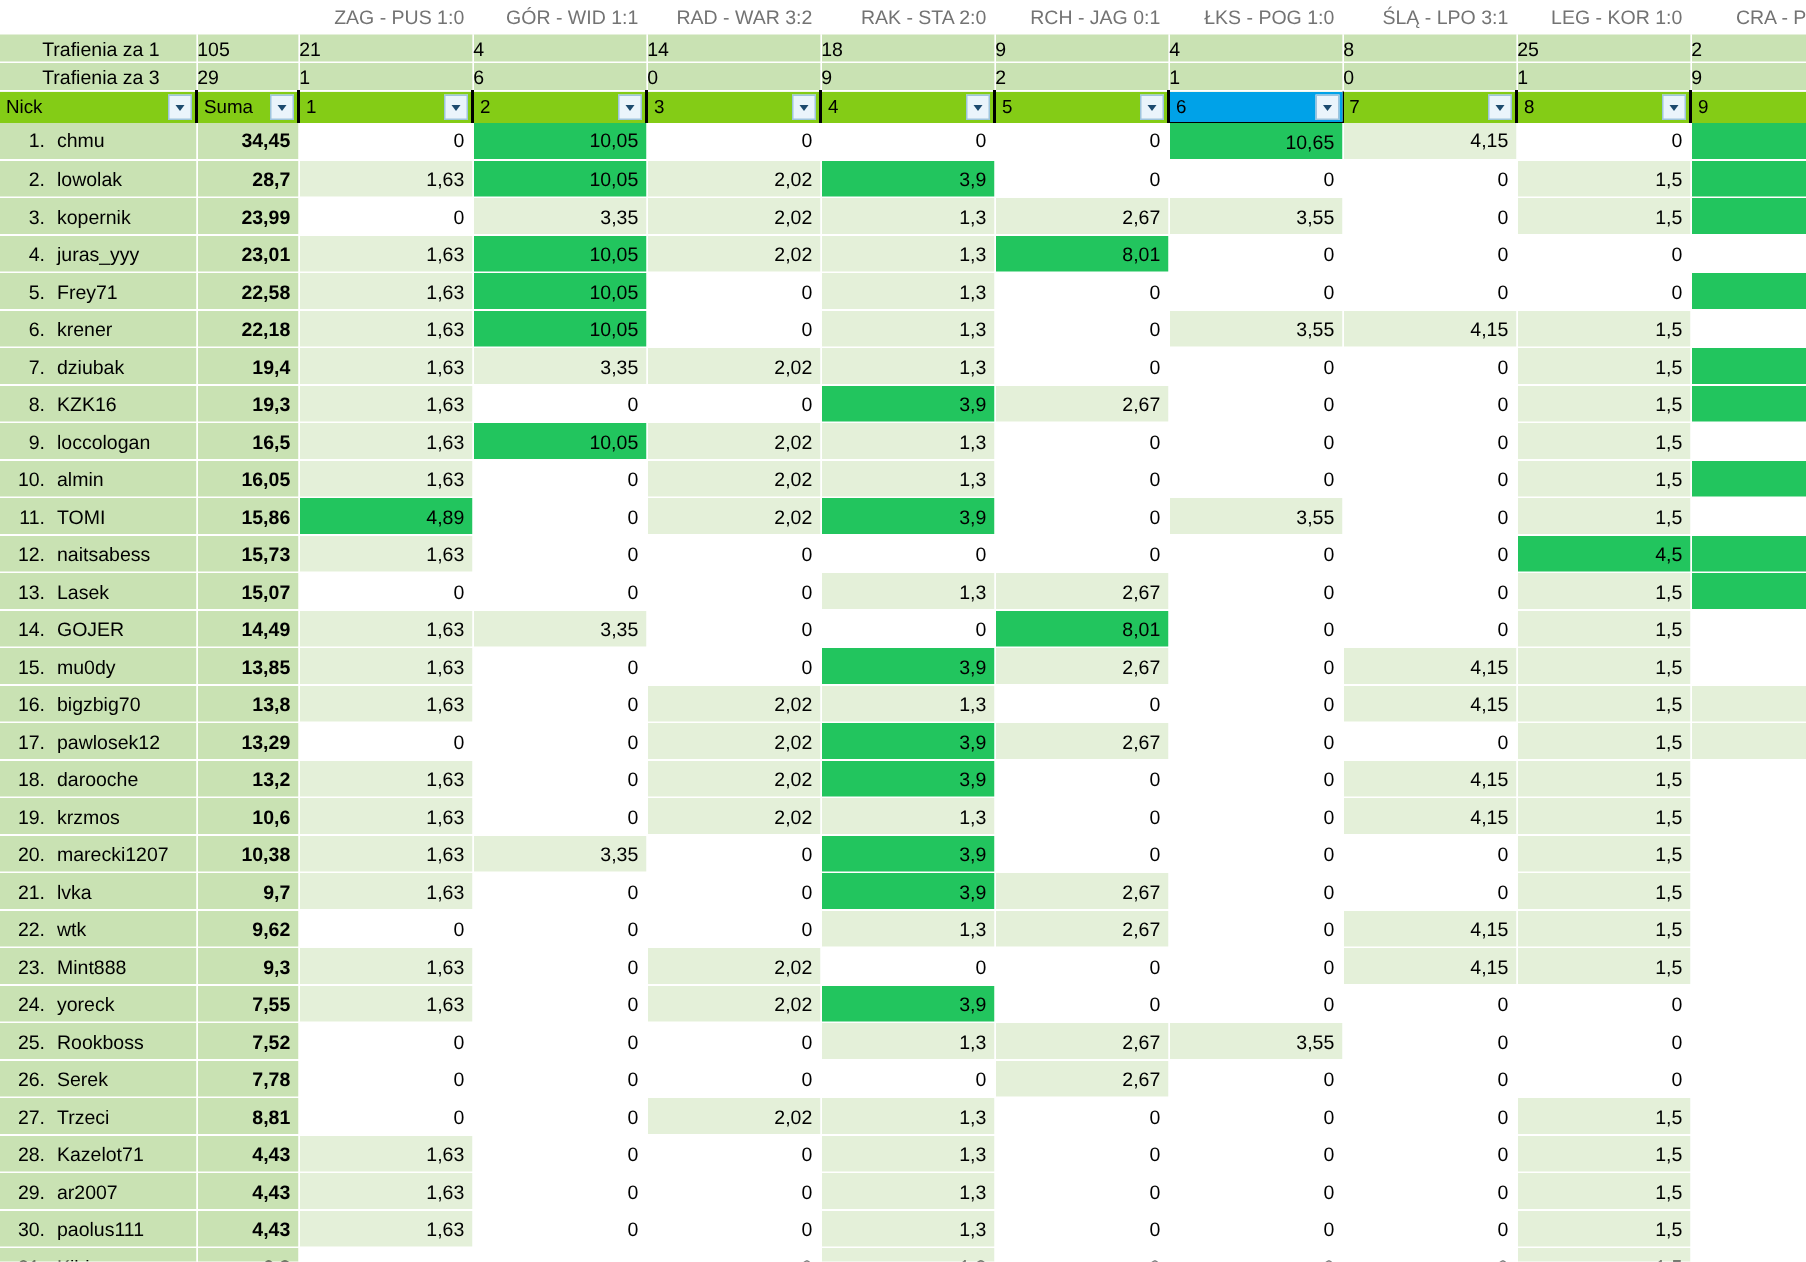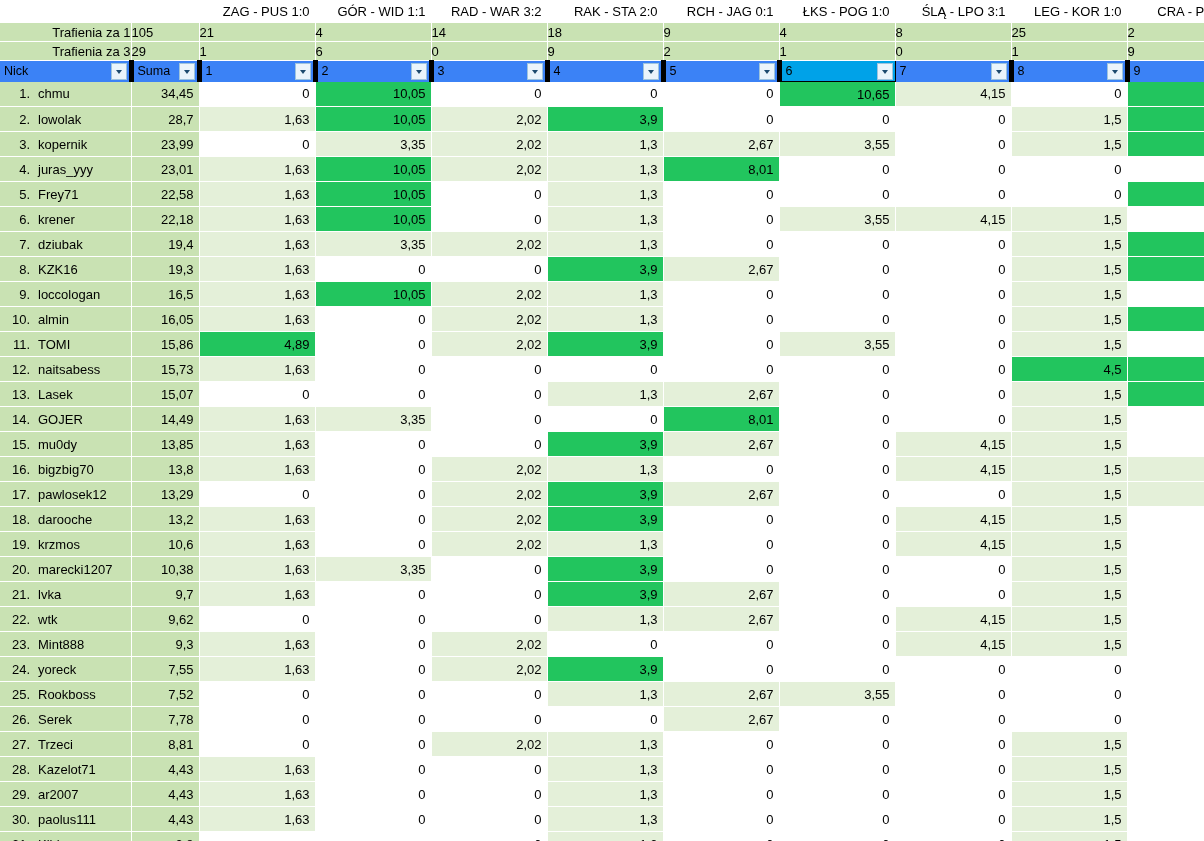--- a/index.html
+++ b/index.html
@@ -6,36 +6,36 @@
   body{font-family:"Liberation Sans", sans-serif;font-size:13px;color:#000;}
   #sheet{width:1204px;height:841px;overflow:hidden;position:relative;}
   table{border-collapse:collapse;width:1204px;table-layout:fixed;}
   td,th{padding:0;margin:0;font-weight:normal;}
   .c-rank{width:131px;}
   .c-suma{width:68px;}
   .c-match{width:116px;}
   .hdr-row td{height:23px;font-size:13px;text-align:right;padding-right:5px;
       border-right:1px solid #fff;white-space:nowrap;overflow:hidden;}
   .hdr-row td.blank{border-right:1px solid #fff;}
-  .hdr-match{background:#fff;color:#000000;text-align:right;}
+  .hdr-match{background:#fff;color:#737373;text-align:right;}
   .greenrow td{height:18px;background:#c9e2b3;text-align:left;padding-right:5px;
       border-right:1px solid #fff;border-bottom:1px solid #fff;font-size:13px;}
-  .greenrow td.lbl{text-align:right;padding-left:4px;padding-right:0;background:#c9e2b3;}
-  .filt-row td{height:20px;background:#3b82f6;color:#000;font-size:12.5px;
-      border-right:5px solid #000000;position:relative;padding-left:4px;text-align:left;}
+  .greenrow td.lbl{text-align:center;padding-left:4px;padding-right:0;background:#c9e2b3;}
+  .filt-row td{height:20px;background:#84cc16;color:#000;font-size:12.5px;
+      border-right:2px solid #000000;position:relative;padding-left:4px;text-align:left;}
   .filt-row td.selected{background:#00a2e8;border:1px solid #000;}
   .fbtn{position:absolute;right:2px;top:2px;width:14px;height:15px;background:#eaf4fb;
       border:1px solid #9ec4dd;display:flex;align-items:center;justify-content:center;}
   .fbtn i{display:block;width:0;height:0;border-left:3.5px solid transparent;
       border-right:3.5px solid transparent;border-top:4px solid #1c4a6e;}
   .drow td{height:24px;font-size:13px;text-align:right;padding-right:5px;
       border-right:1px solid #fff;border-bottom:1px solid #fff;white-space:nowrap;overflow:hidden;}
   .drow td.nick{background:#c9e2b3;text-align:left;padding-left:4px;padding-right:0;margin-left:40px;}
   .drow td.nick .num{display:inline-block;width:26px;text-align:right;margin-right:8px;}
-  .drow td.suma{background:#c9e2b3;font-weight:normal;text-align:right;padding-right:5px;}
+  .drow td.suma{background:#c9e2b3;font-weight:bold;text-align:right;padding-right:5px;}
   .v0{background:#ffffff;}
   .v1{background:#e4f0d9;}
   .v2{background:#22c55e;}
   .blankcell{background:#ffffff;}
 </style>
 </head>
 <body>
 
 <div id="sheet">
   <table>

